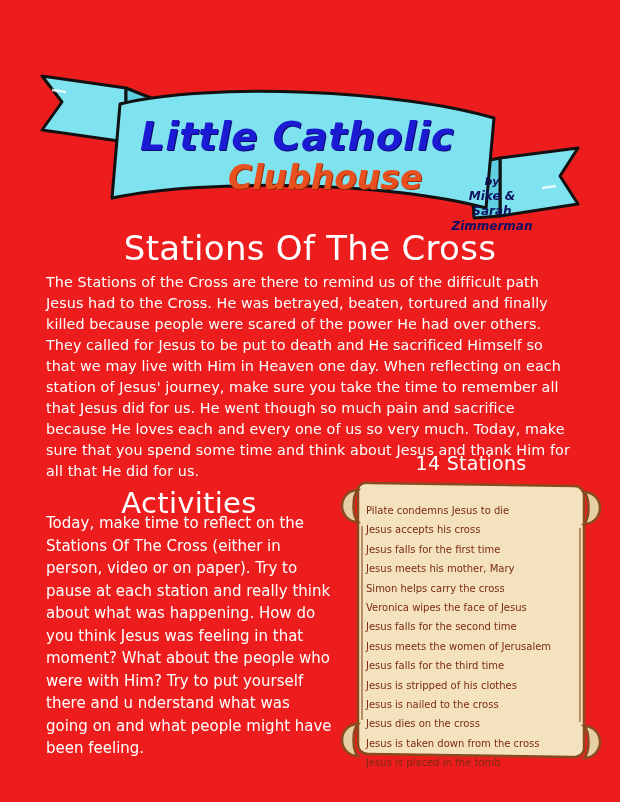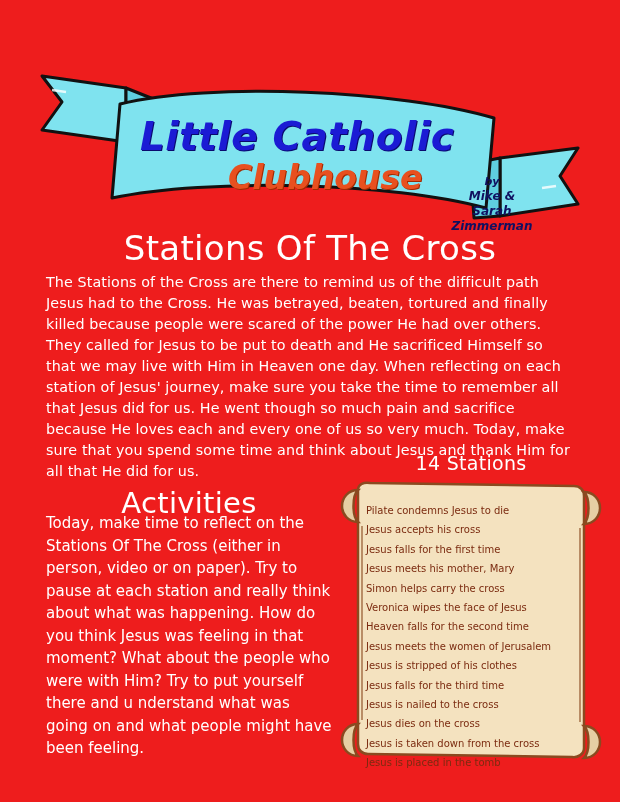--- a/index.html
+++ b/index.html
@@ -226,24 +226,24 @@
         <path d="M250 48 L250 242"></path>
       </g>
     </svg>
     <ul class="scroll-list">
       <li>Pilate condemns Jesus to die</li>
       <li>Jesus accepts his cross</li>
       <li>Jesus falls for the first time</li>
       <li>Jesus meets his mother, Mary</li>
       <li>Simon helps carry the cross</li>
       <li>Veronica wipes the face of Jesus</li>
-      <li>Heaven falls for the second time</li>
+      <li>Jesus falls for the second time</li>
       <li>Jesus meets the women of Jerusalem</li>
+      <li>Jesus falls for the third time</li>
       <li>Jesus is stripped of his clothes</li>
-      <li>Jesus falls for the third time</li>
       <li>Jesus is nailed to the cross</li>
       <li>Jesus dies on the cross</li>
       <li>Jesus is taken down from the cross</li>
       <li>Jesus is placed in the tomb</li>
     </ul>
   </div>
 
 </div>
 
 </body></html>

